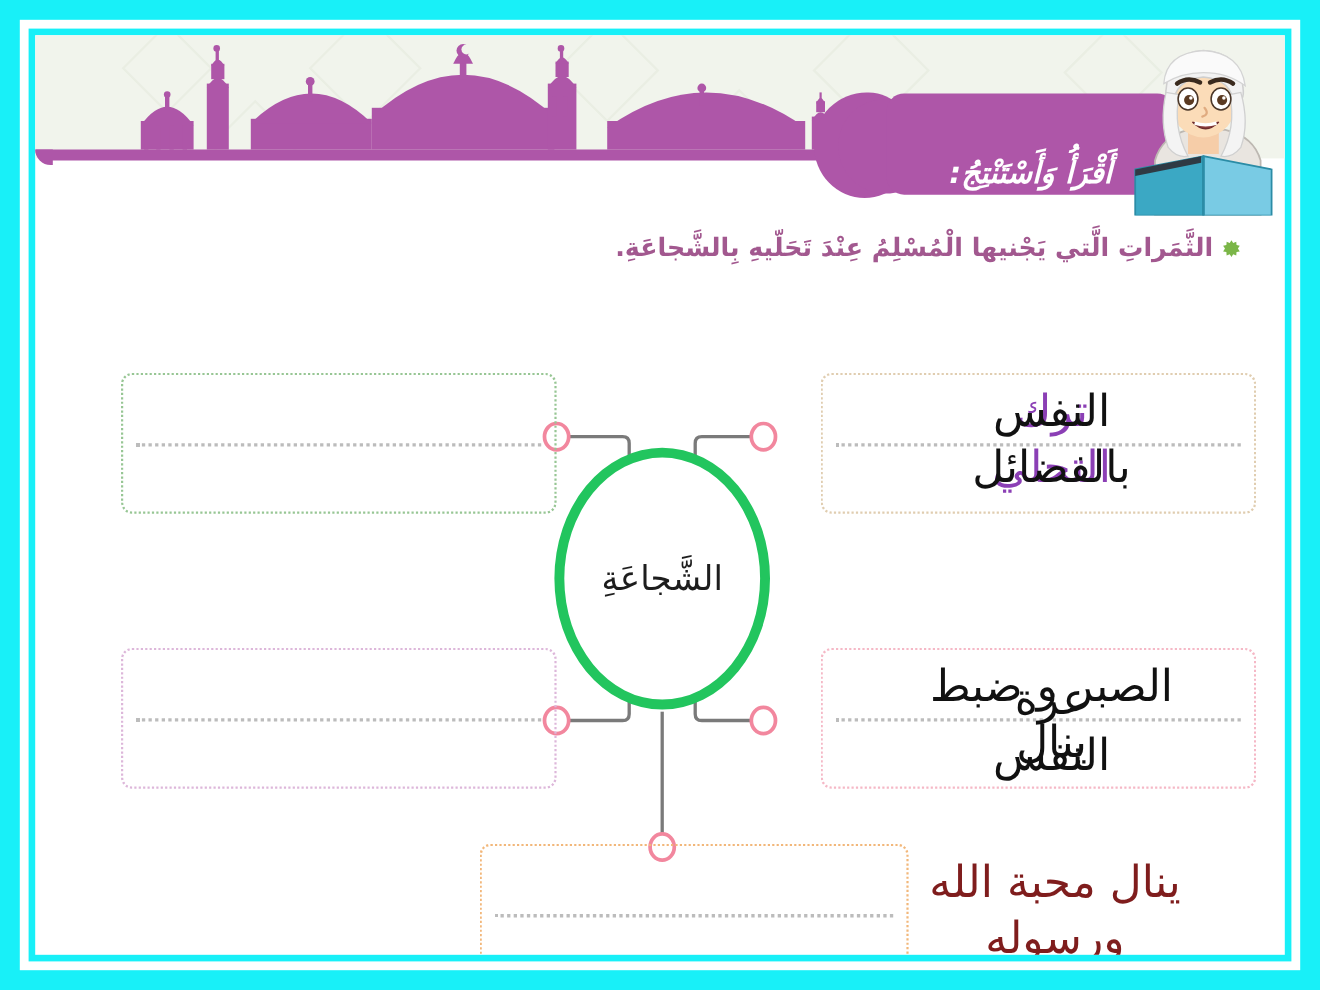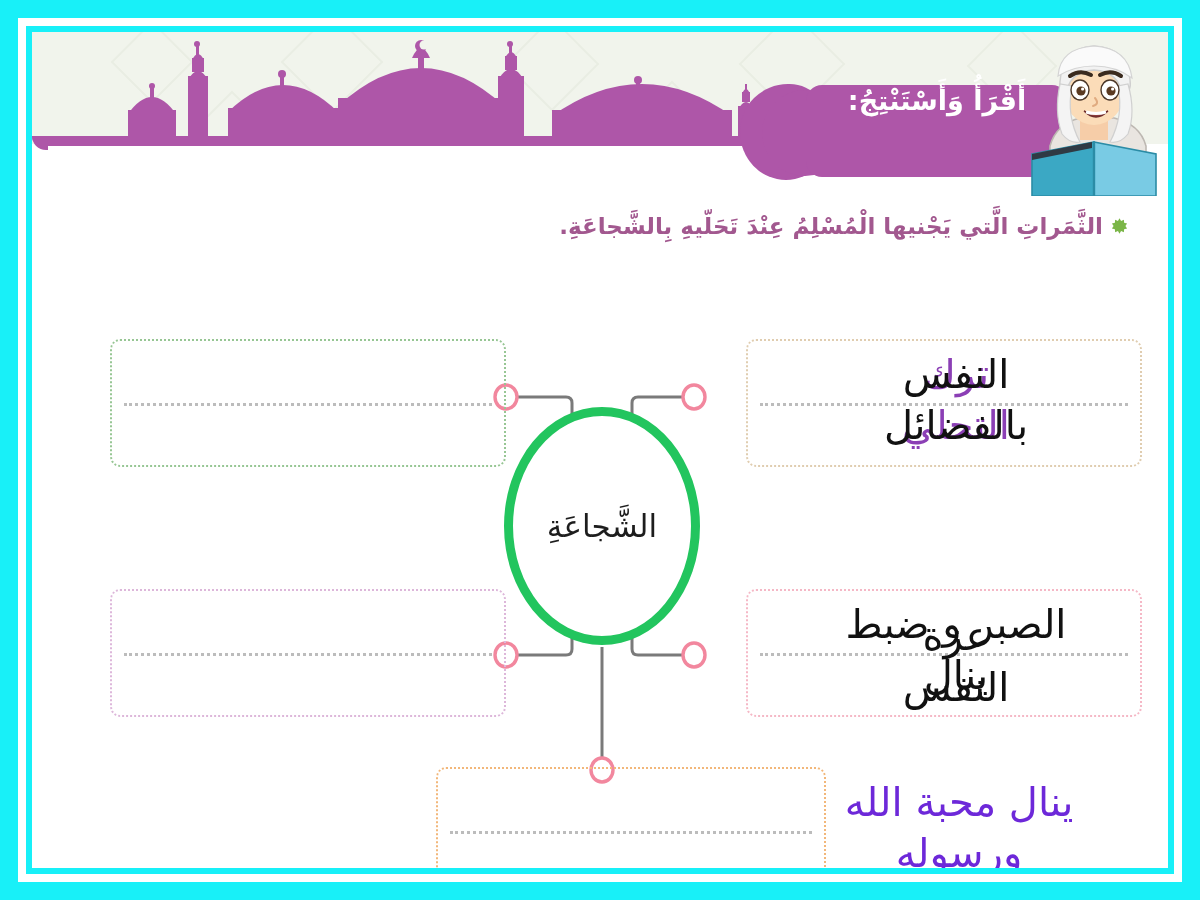--- a/index.html
+++ b/index.html
@@ -98,22 +98,23 @@
   }
   .banner-main {
     position: absolute;
     right: 100px;
     top: 53px;
     width: 262px;
     height: 92px;
     background: #ae56a8;
     border-radius: 16px;
     display: flex;
-    align-items: flex-start;
+    align-items: flex-end;
     justify-content: center;
+    font-style: italic;
   }
   .banner-title {
     color: #ffffff;
     font-size: 27px;
     font-weight: bold;
     letter-spacing: .5px;
     white-space: nowrap;
     padding-inline: 14px;
     padding-bottom: 4px;
   }
@@ -224,21 +225,21 @@
   .box-tl { left: 78px;  top: 72px;  width: 396px; height: 128px; border: 2px dotted #97c694; }
   .box-tr { left: 714px; top: 72px;  width: 396px; height: 128px; border: 2px dotted #e0cdb0; }
   .box-ml { left: 78px;  top: 322px; width: 396px; height: 128px; border: 2px dotted #ddb7da; }
   .box-mr { left: 714px; top: 322px; width: 396px; height: 128px; border: 2px dotted #f5b8c6; }
   .box-b  { left: 404px; top: 500px; width: 390px; height: 128px; border: 2px dotted #f2b77a; }
 
   .txt-tl { color: #8b3fb5; }
   .txt-tr { color: #111111; }
   .txt-ml { color: #111111; }
   .txt-mr { color: #111111; margin-top: 12px; }
-  .txt-b  { color: #6d28d9; }
+  .txt-b  { color: #7f1d1d; }
 </style>
 </head>
 <body>
 
 <div id="page">
 
   <div class="frame-outer"></div>
   <div class="frame-white"></div>
   <div class="frame-inner-line"></div>
 

